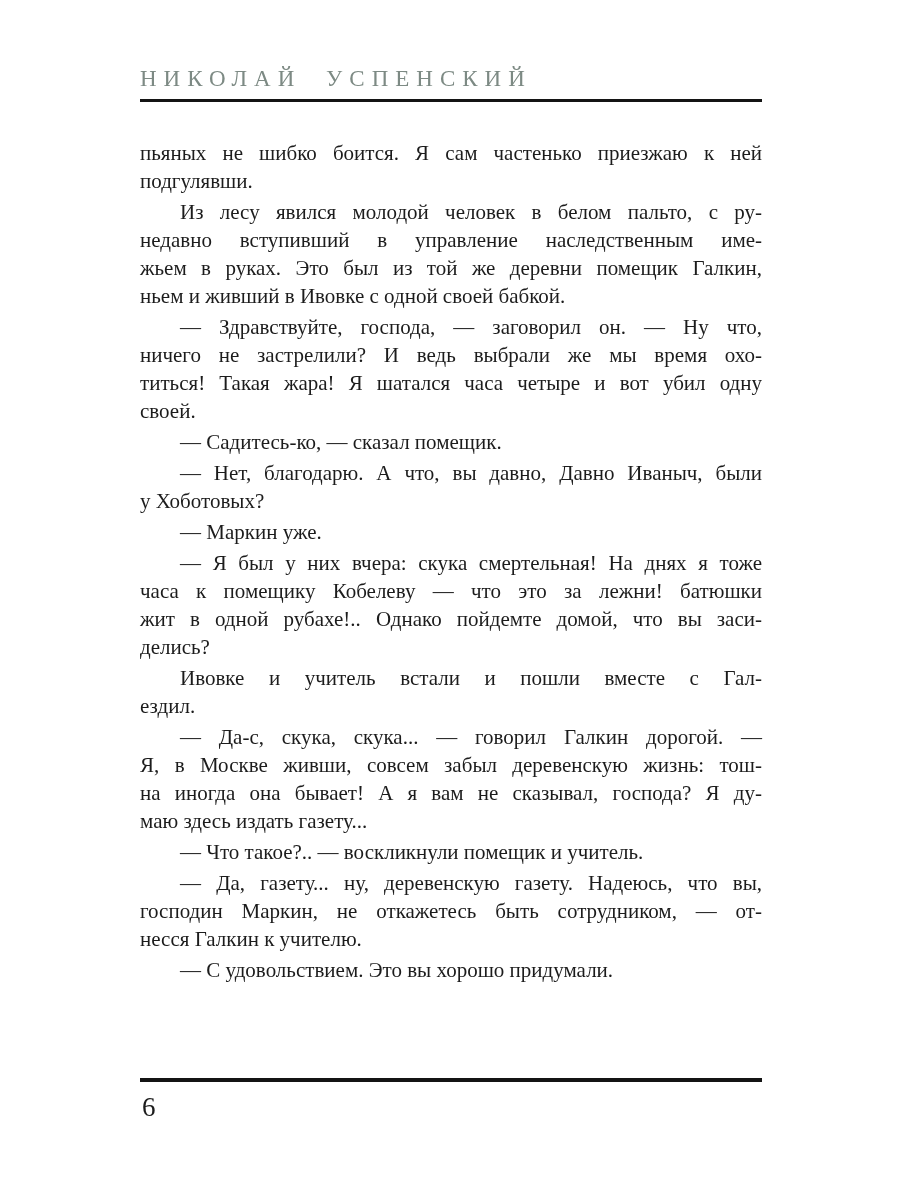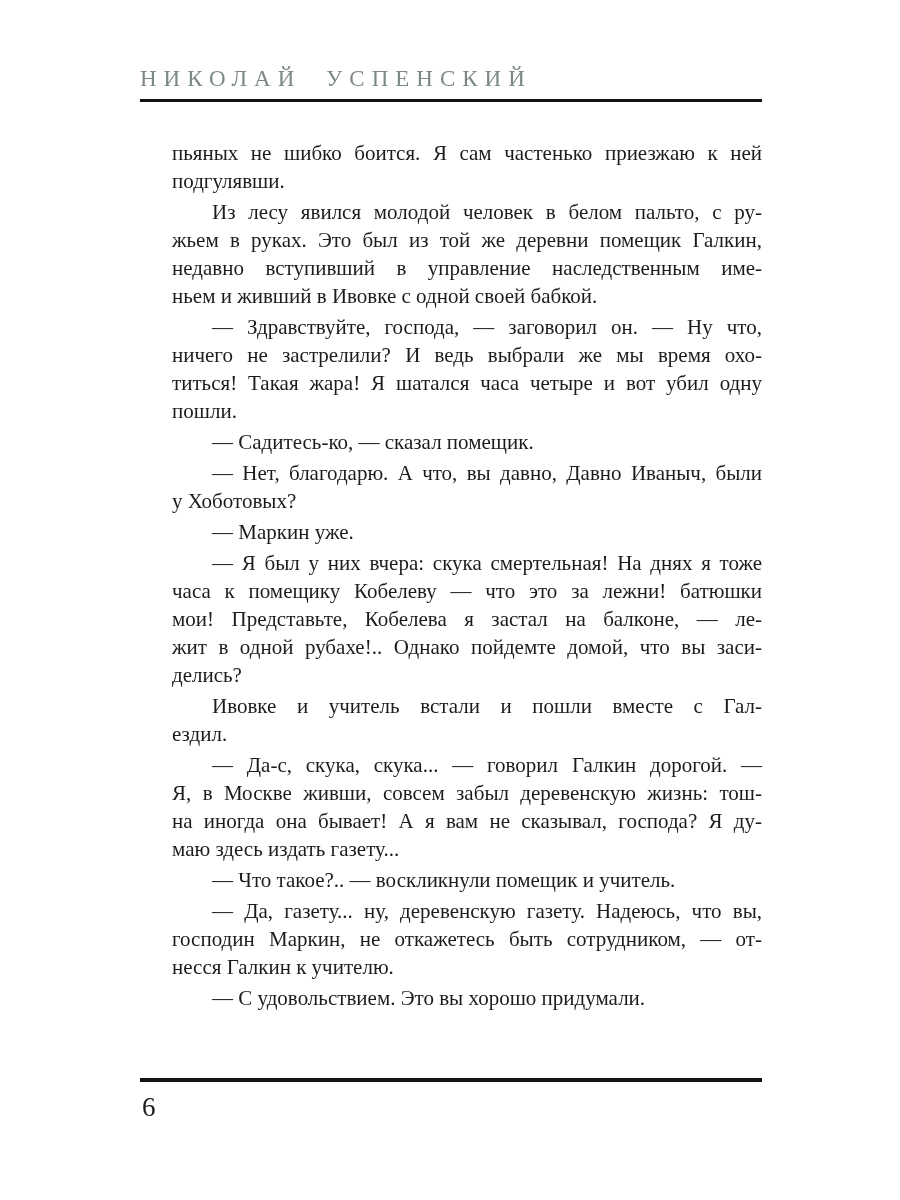--- a/index.html
+++ b/index.html
@@ -37,21 +37,21 @@
     background: #141414;
   }
   .text-body {
     position: absolute;
     top: 139px;
     left: 140px;
     width: 622px;
     font-size: 21px;
     line-height: 28px;
   }
-  .paragraph { margin-top: 3px; margin-left: 32px; }
+  .paragraph { margin-top: 3px; }
   .paragraph:first-child { margin-top: 0; }
   .line {
     text-align: justify;
     text-align-last: justify;
   }
   .line.last { text-align-last: left; }
   .paragraph.indent .line.first { text-indent: 40px; }
   .foot-rule {
     position: absolute;
     top: 1078px;
@@ -77,44 +77,43 @@
 
   <div class="head-rule"></div>
 
   <div class="text-body">
       <div class="paragraph">
         <div class="line first">пьяных не шибко боится. Я сам частенько приезжаю к ней</div>
         <div class="line last">подгулявши.</div>
       </div>
       <div class="paragraph indent">
         <div class="line first">Из лесу явился молодой человек в белом пальто, с ру-</div>
+        <div class="line">недавно вступивший в управление наследственным име-</div>
         <div class="line">жьем в руках. Это был из той же деревни помещик Галкин,</div>
-        <div class="line">недавно вступивший в управление наследственным име-</div>
         <div class="line last">ньем и живший в Ивовке с одной своей бабкой.</div>
       </div>
       <div class="paragraph indent">
         <div class="line first">— Здравствуйте, господа, — заговорил он. — Ну что,</div>
         <div class="line">ничего не застрелили? И ведь выбрали же мы время охо-</div>
         <div class="line">титься! Такая жара! Я шатался часа четыре и вот убил одну</div>
-        <div class="line last">пошли.</div>
+        <div class="line last">своей.</div>
       </div>
       <div class="paragraph indent">
         <div class="line first last">— Садитесь-ко, — сказал помещик.</div>
       </div>
       <div class="paragraph indent">
         <div class="line first">— Нет, благодарю. А что, вы давно, Давно Иваныч, были</div>
         <div class="line last">у Хоботовых?</div>
       </div>
       <div class="paragraph indent">
         <div class="line first last">— Маркин уже.</div>
       </div>
       <div class="paragraph indent">
         <div class="line first">— Я был у них вчера: скука смертельная! На днях я тоже</div>
         <div class="line">часа к помещику Кобелеву — что это за лежни! батюшки</div>
-        <div class="line">мои! Представьте, Кобелева я застал на балконе, — ле-</div>
         <div class="line">жит в одной рубахе!.. Однако пойдемте домой, что вы заси-</div>
         <div class="line last">делись?</div>
       </div>
       <div class="paragraph indent">
         <div class="line first">Ивовке и учитель встали и пошли вместе с Гал-</div>
         <div class="line last">ездил.</div>
       </div>
       <div class="paragraph indent">
         <div class="line first">— Да-с, скука, скука... — говорил Галкин дорогой. —</div>
         <div class="line">Я, в Москве живши, совсем забыл деревенскую жизнь: тош-</div>

